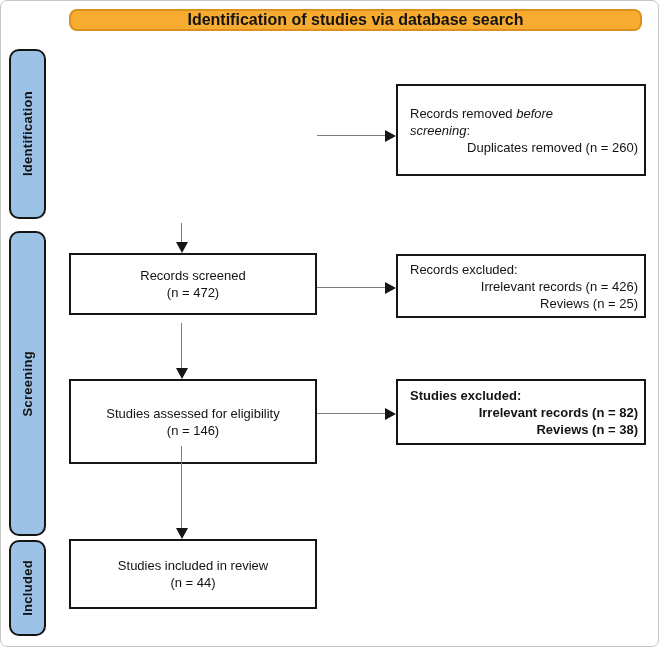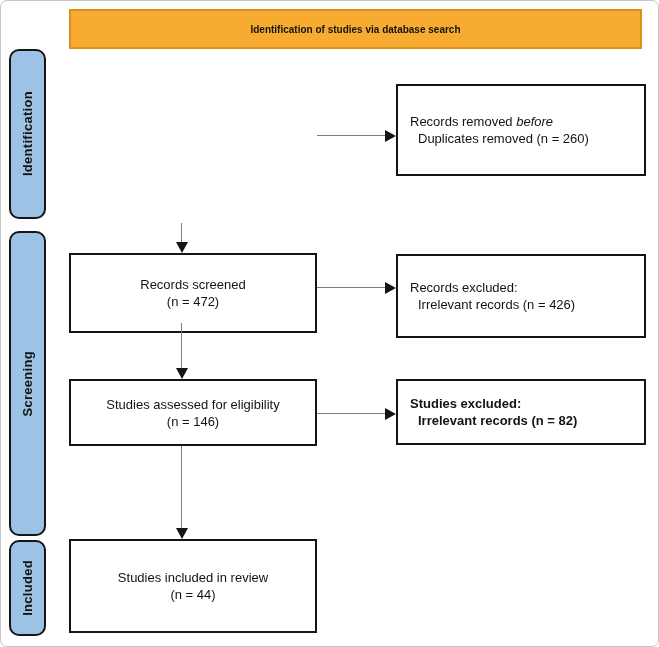--- a/index.html
+++ b/index.html
@@ -10,27 +10,27 @@
     background: #ffffff;
     border: 1px solid #c6c6c6;
     border-radius: 7px;
     font-family: "Liberation Sans", sans-serif;
     color: #131313;
     overflow: hidden;
   }
 
   
   .banner {
-    position: absolute; left: 68px; top: 8px; width: 573px; height: 40px;
+    position: absolute; left: 68px; top: 8px; width: 573px; height: 22px;
     box-sizing: border-box;
     background: var(--banner-fill, #F7AC31);
     border: 2px solid var(--banner-border, #DB8F1F);
-    border-radius: 0;
+    border-radius: 8px;
     display: flex; align-items: center; justify-content: center;
-    font-weight: bold; font-size: 10px;
+    font-weight: bold; font-size: 16px;
   }
 
   
   .stage {
     position: absolute; left: 8px; width: 37px;
     box-sizing: border-box;
     background: var(--stage-fill, #9CC2E5);
     border: 2px solid var(--box-border, #151515);
     border-radius: 10px;
     display: flex; align-items: center; justify-content: center;
@@ -53,37 +53,37 @@
     background: #ffffff;
     border: 2px solid var(--box-border, #151515);
     font-size: 13px; line-height: 17px;
   }
   .col-main  { left: 68px;  width: 248px; }
   .col-right { left: 395px; width: 250px; }
 
   .box-identified { top: 57px; height: 165px; padding: 27px 8px 0 13px; }
   .box-identified .total-line { margin-top: 13px; padding-left: 77px; }
 
-  .box-screened { top: 252px; height: 80px; }
-  .box-assessed { top: 378px; height: 67px; }
-  .box-included { top: 538px; height: 94px; }
+  .box-screened { top: 252px; height: 62px; }
+  .box-assessed { top: 378px; height: 85px; }
+  .box-included { top: 538px; height: 70px; }
   .center-box {
     display: flex; flex-direction: column;
     align-items: center; justify-content: center;
     text-align: center;
   }
 
   .box-removed          { top: 83px;  height: 92px; }
-  .box-records-excluded { top: 253px; height: 84px; }
+  .box-records-excluded { top: 253px; height: 64px; }
   .box-studies-excluded { top: 378px; height: 66px; font-weight: bold; }
   .left-list {
     display: flex; flex-direction: column; justify-content: center;
     padding-left: 12px; padding-right: 6px;
   }
-  .indent1 { padding-left: 8px; }
+  .indent1 { padding-left: 8px; text-align: right; }
   .it { font-style: italic; }
 
   
   .arrow-v {
     position: absolute; width: 13px;
     display: flex; flex-direction: column; align-items: center;
   }
   .arrow-v .shaft { width: 0; flex: 1; border-left: 1.5px solid var(--arrow-line, #7f7f7f); }
   .arrow-v .head {
     width: 0; height: 0;
@@ -125,41 +125,44 @@
   <div class="stage stage-screening">
     <span class="vtext">Screening</span>
   </div>
   <div class="stage stage-included">
     <span class="vtext">Included</span>
   </div>
 
 
   <div class="box col-right left-list box-removed">
     <div><span>Records removed </span><span class="it">before</span></div>
+    <div><span class="it">screening</span><span>:</span></div>
     <div class="indent1">Duplicates removed (n = 260)</div>
   </div>
 
   <div class="box col-main center-box box-screened">
     <div>Records screened</div>
     <div>(n = 472)</div>
   </div>
 
   <div class="box col-right left-list box-records-excluded">
     <div>Records excluded:</div>
     <div class="indent1">Irrelevant records (n = 426)</div>
+    <div class="indent1">Reviews (n = 25)</div>
   </div>
 
   <div class="box col-main center-box box-assessed">
     <div>Studies assessed for eligibility</div>
     <div>(n = 146)</div>
   </div>
 
   <div class="box col-right left-list box-studies-excluded">
     <div>Studies excluded:</div>
     <div class="indent1">Irrelevant records (n = 82)</div>
+    <div class="indent1">Reviews (n = 38)</div>
   </div>
 
   <div class="box col-main center-box box-included">
     <div>Studies included in review</div>
     <div>(n = 44)</div>
   </div>
 
   <div class="arrow-v arrow-v1">
     <div class="shaft"></div>
     <div class="head"></div>

